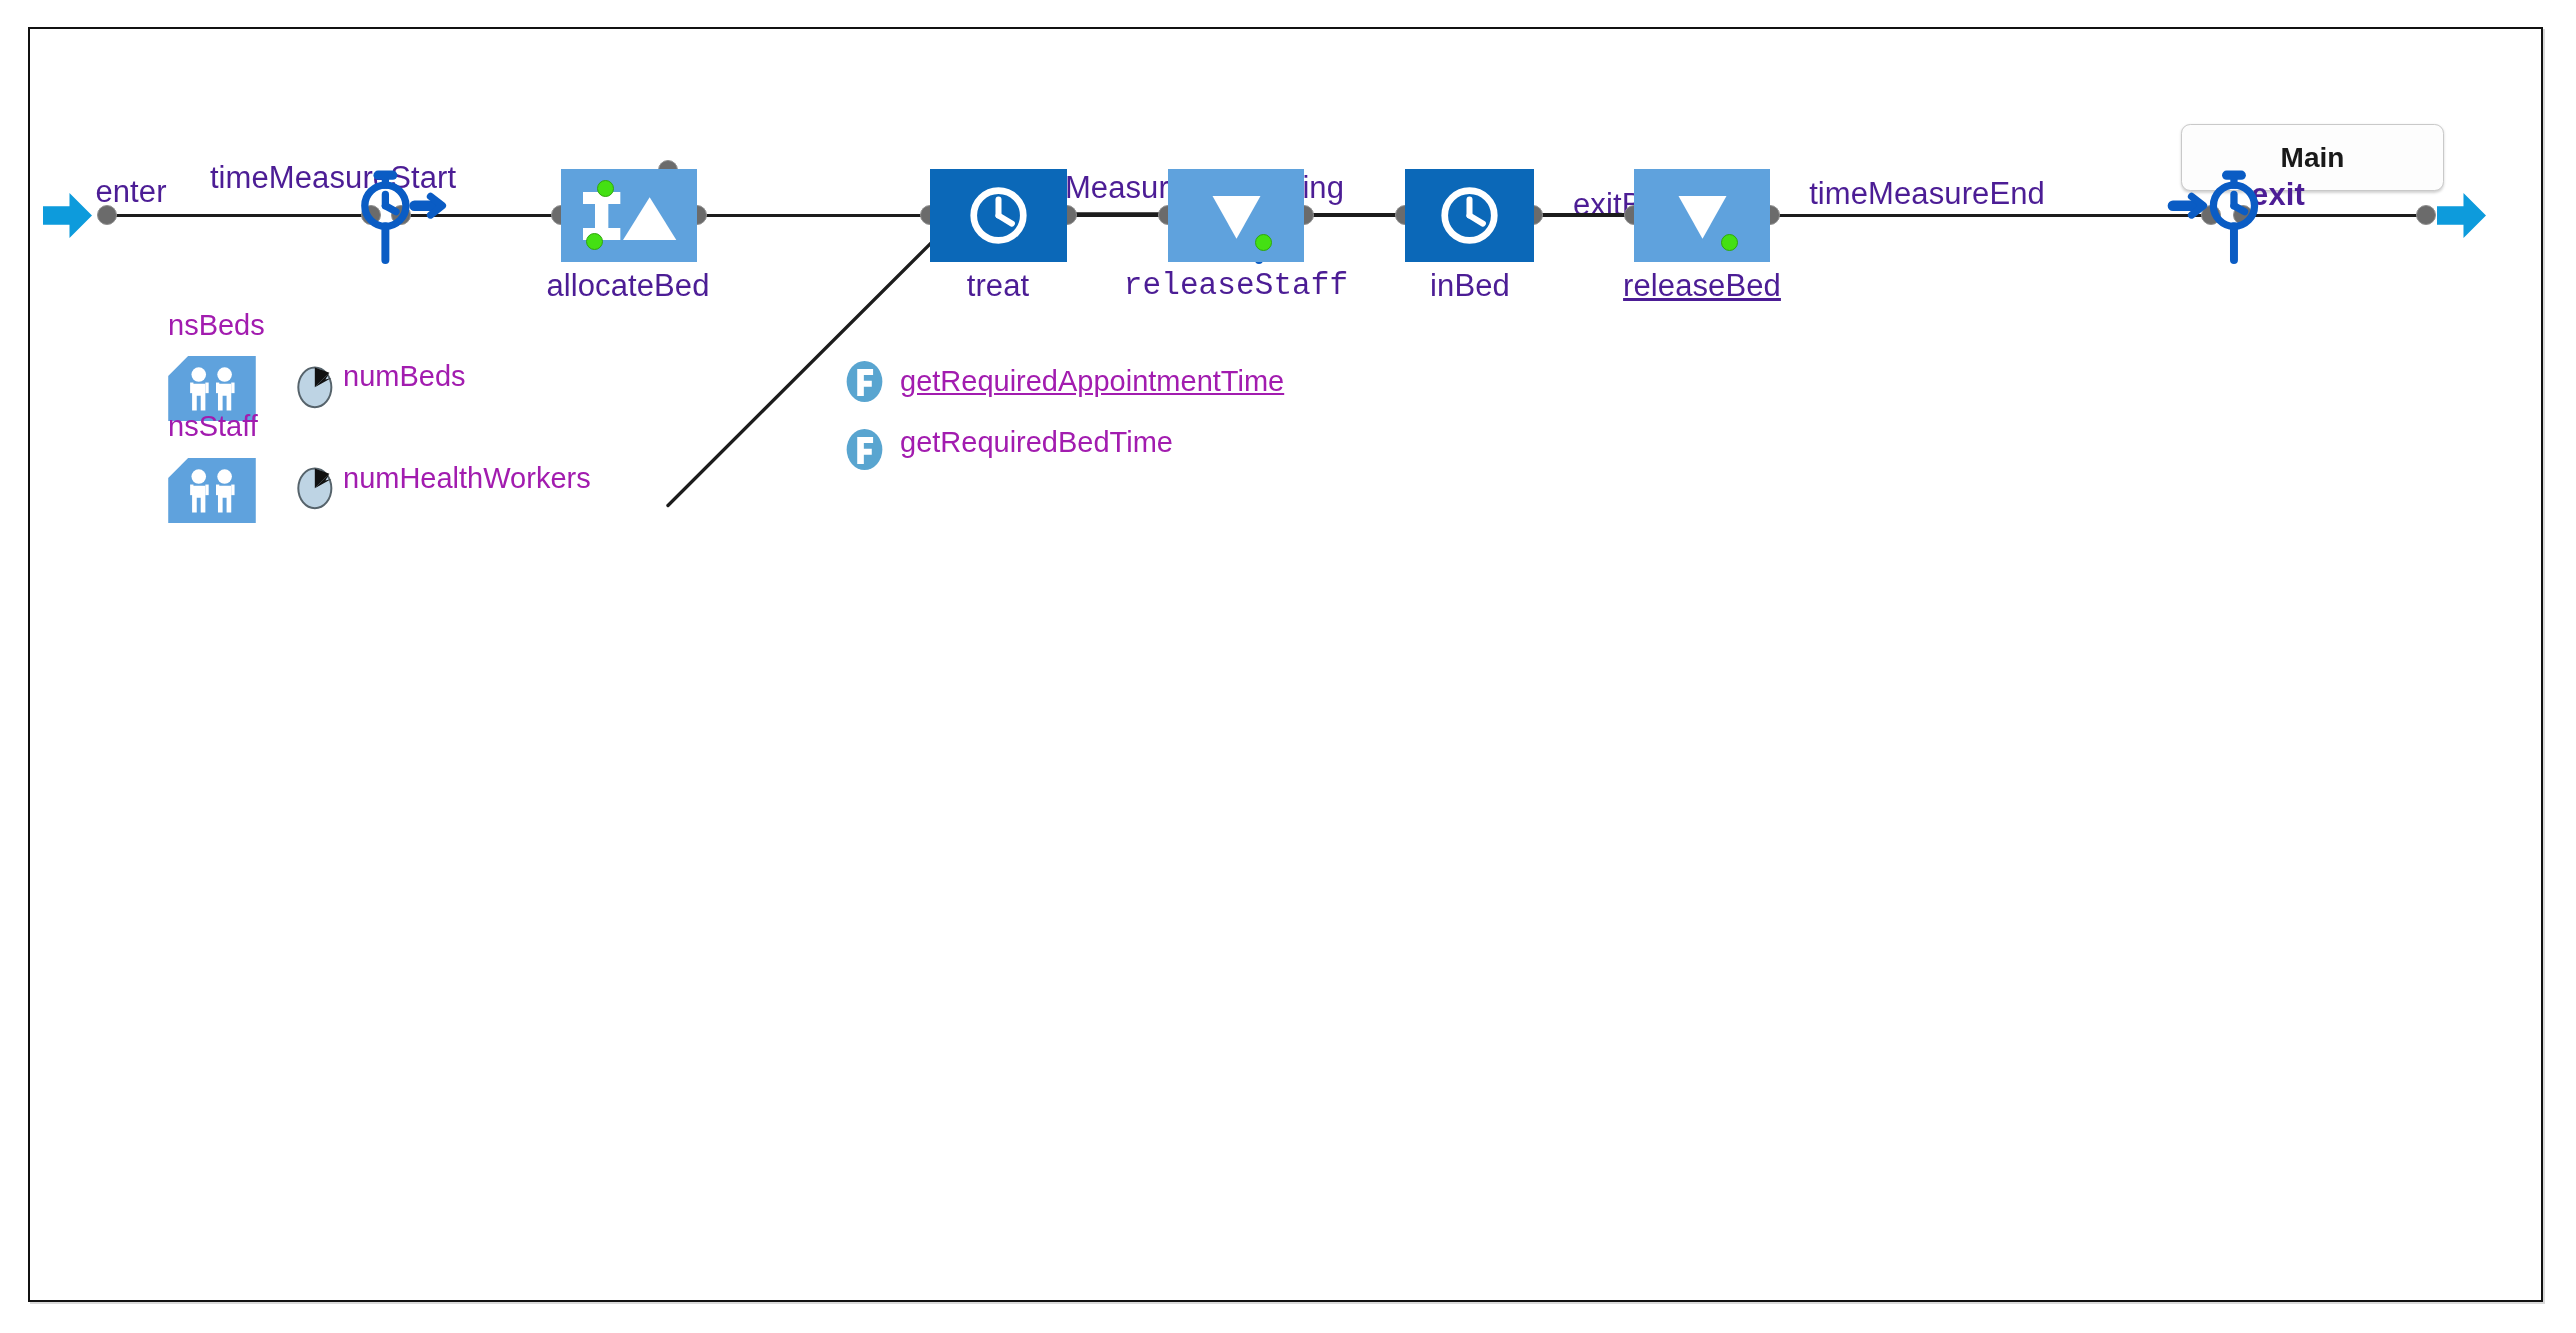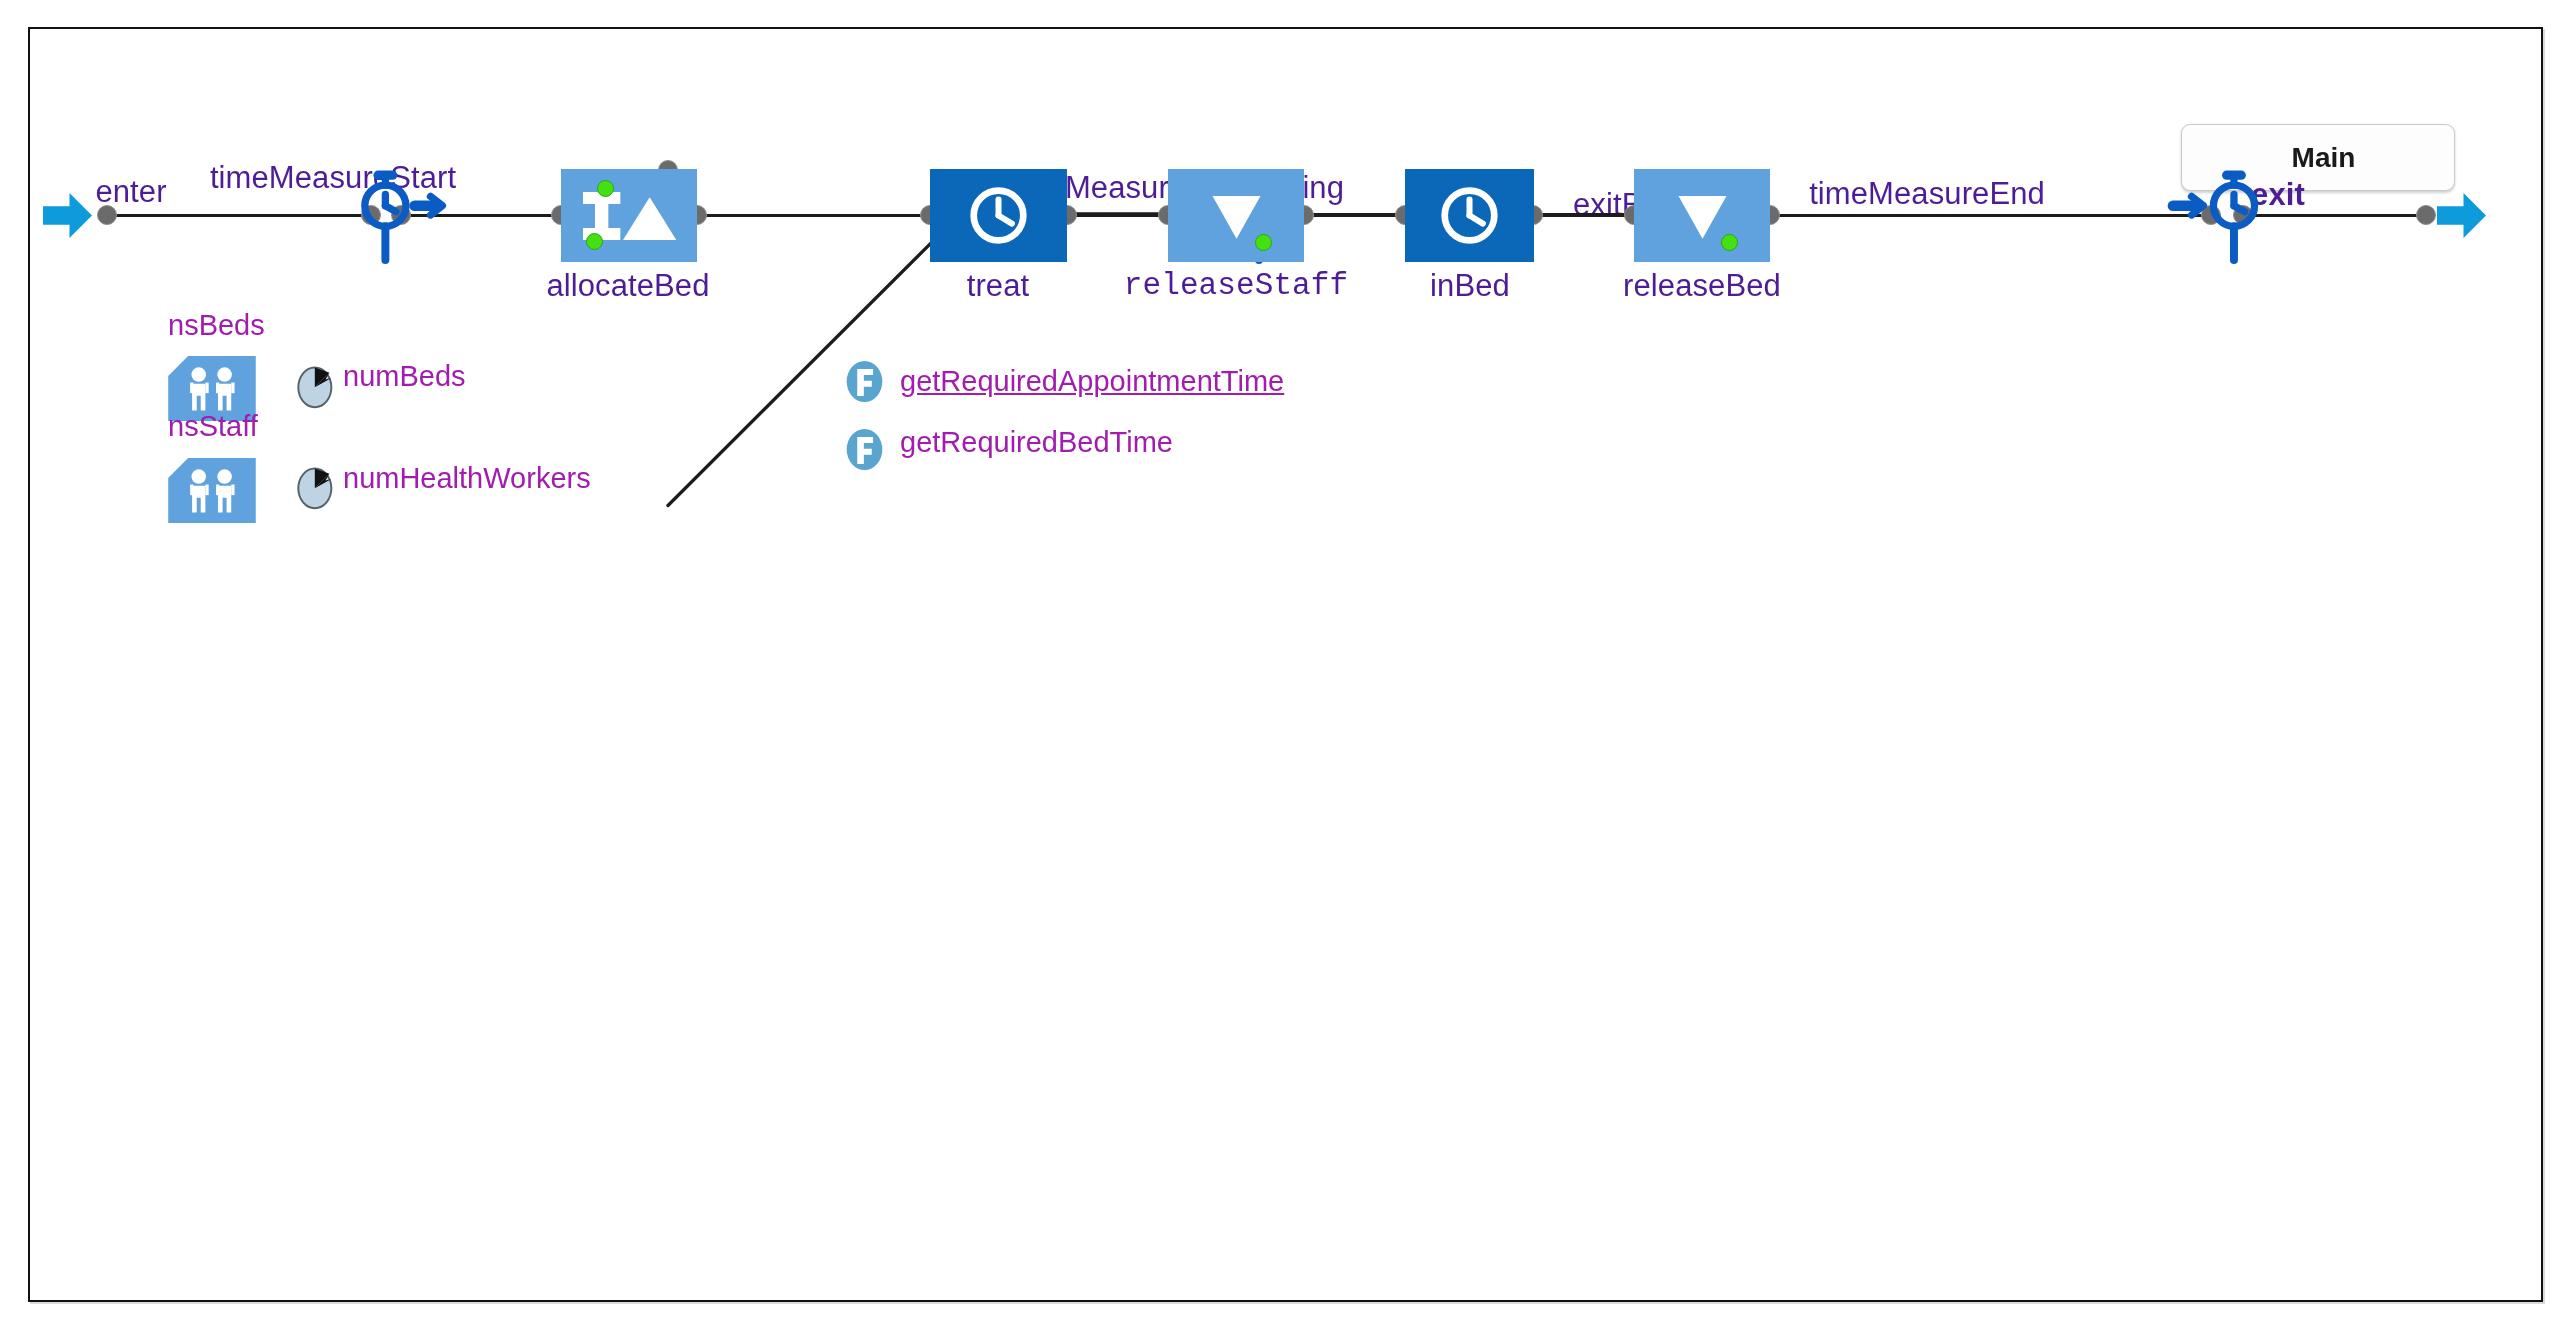--- a/index.html
+++ b/index.html
@@ -58,21 +58,21 @@
   .respool{position:absolute;width:88px;height:65px;}
   .paramicon{position:absolute;width:41px;height:48px;}
   .funcicon{position:absolute;width:41px;height:47px;}
   .rowlabel{position:absolute;font-size:29px;color:#a21caf;white-space:nowrap;}
 </style>
 </head>
 <body>
 
 <div id="canvas">
 
-  <div id="main-btn" style="left:2151px;top:95px;width:261px;height:65px;padding-left:11px;">
+  <div id="main-btn" style="left:2151px;top:95px;width:261px;height:65px;">
     <span>Main</span>
   </div>
 
   <div class="lbl ctr" style="left:1145px;top:143px;">timeMeasureEndBalking</div>
   <div class="lbl ctr" style="left:1615px;top:160px;">exitBalked</div>
 
   <svg class="abs" style="left:0;top:0;width:2515px;height:1275px;pointer-events:none;" viewBox="0 0 3778 1916" width="2515" height="1275">
     <path d="M 958 716 L 1372 303 Q 1400 278 1438 278 L 1812 278" fill="none" stroke="#1c1c1c" stroke-width="5" stroke-linecap="round"></path>
   </svg>
 
@@ -207,21 +207,21 @@
     </svg>
   </div>
   <div class="lbl ctr" style="left:1440px;top:241px;">inBed</div>
 
   <div class="block light" style="left:1604px;top:140px;width:136px;height:93px;">
     <svg style="width:67px;height:56px;" viewBox="0 0 100 84">
       <polygon points="14,12 86,12 50,76" fill="#ffffff"></polygon>
     </svg>
     <div class="greendot" style="left:87px;top:65px;"></div>
   </div>
-  <div class="lbl ctr" style="left:1672px;top:241px;">releaseBed</div>
+  <div class="lbl ctr" style="left:1672px;top:241px;text-decoration:underline;">releaseBed</div>
 
   <div class="rowlabel" style="left:138px;top:280px;">nsBeds</div>
 
   <svg class="respool" style="left:138px;top:327px;" viewBox="0 0 132 98">
     <path d="M30 0 H132 V98 H0 V30 Z" fill="#5fa2dd"></path>
     <g fill="#ffffff">
       <circle cx="46" cy="28" r="11"></circle>
       <path d="M36 42 h20 v40 h-7 v-22 h-6 v22 h-7 z"></path>
       <path d="M33 40 h5 v16 h-5 z"></path>
       <path d="M56 40 h5 v16 h-5 z"></path>

